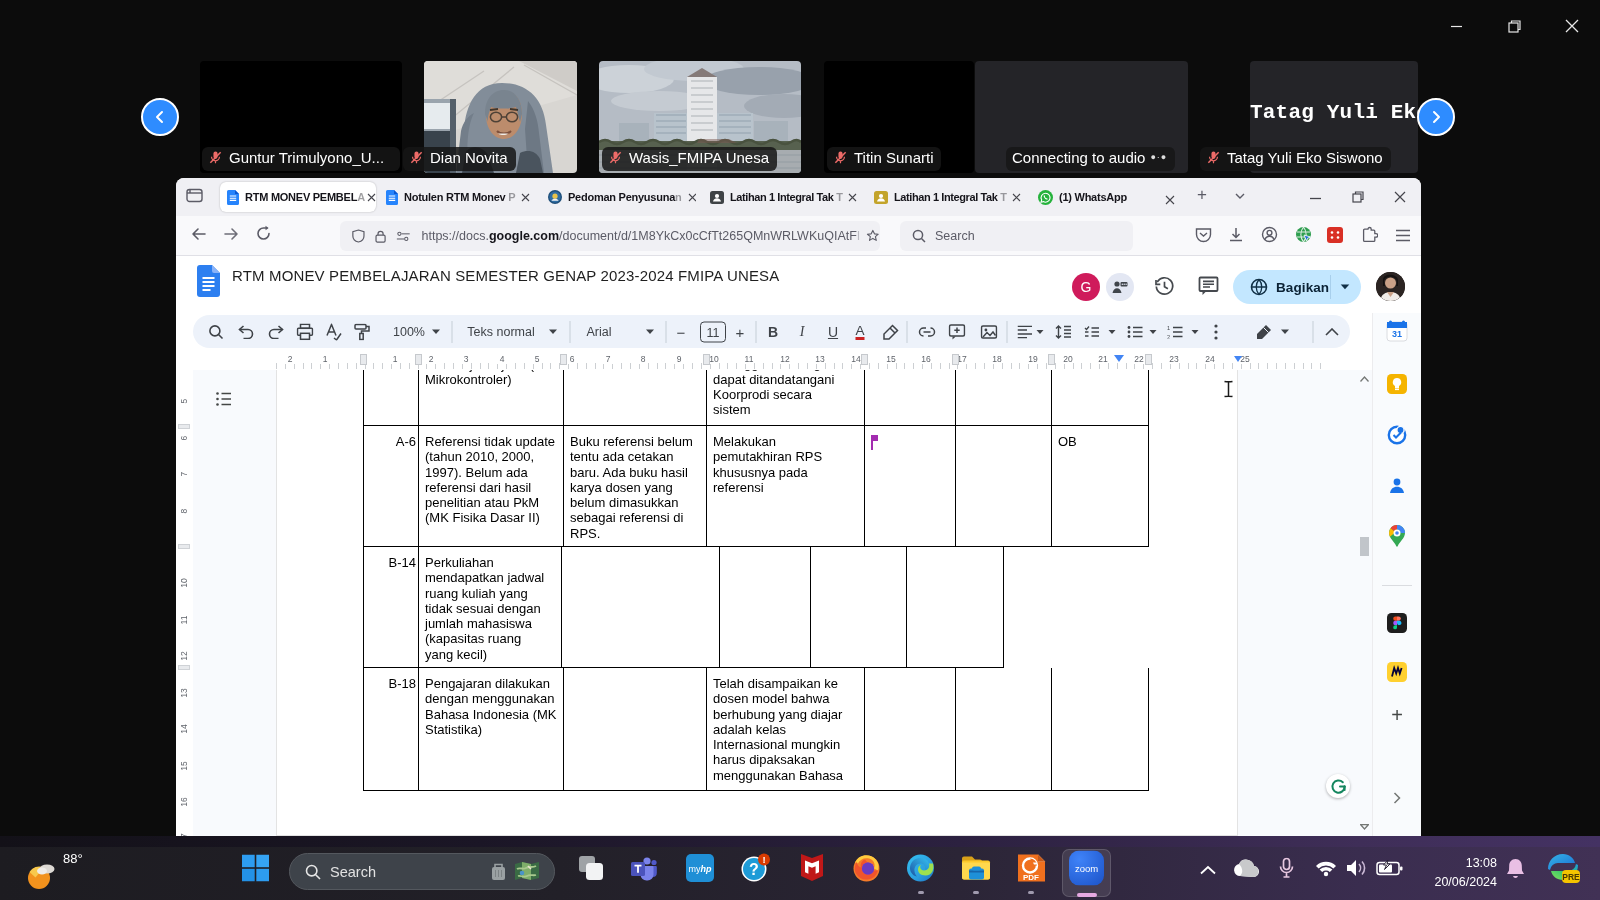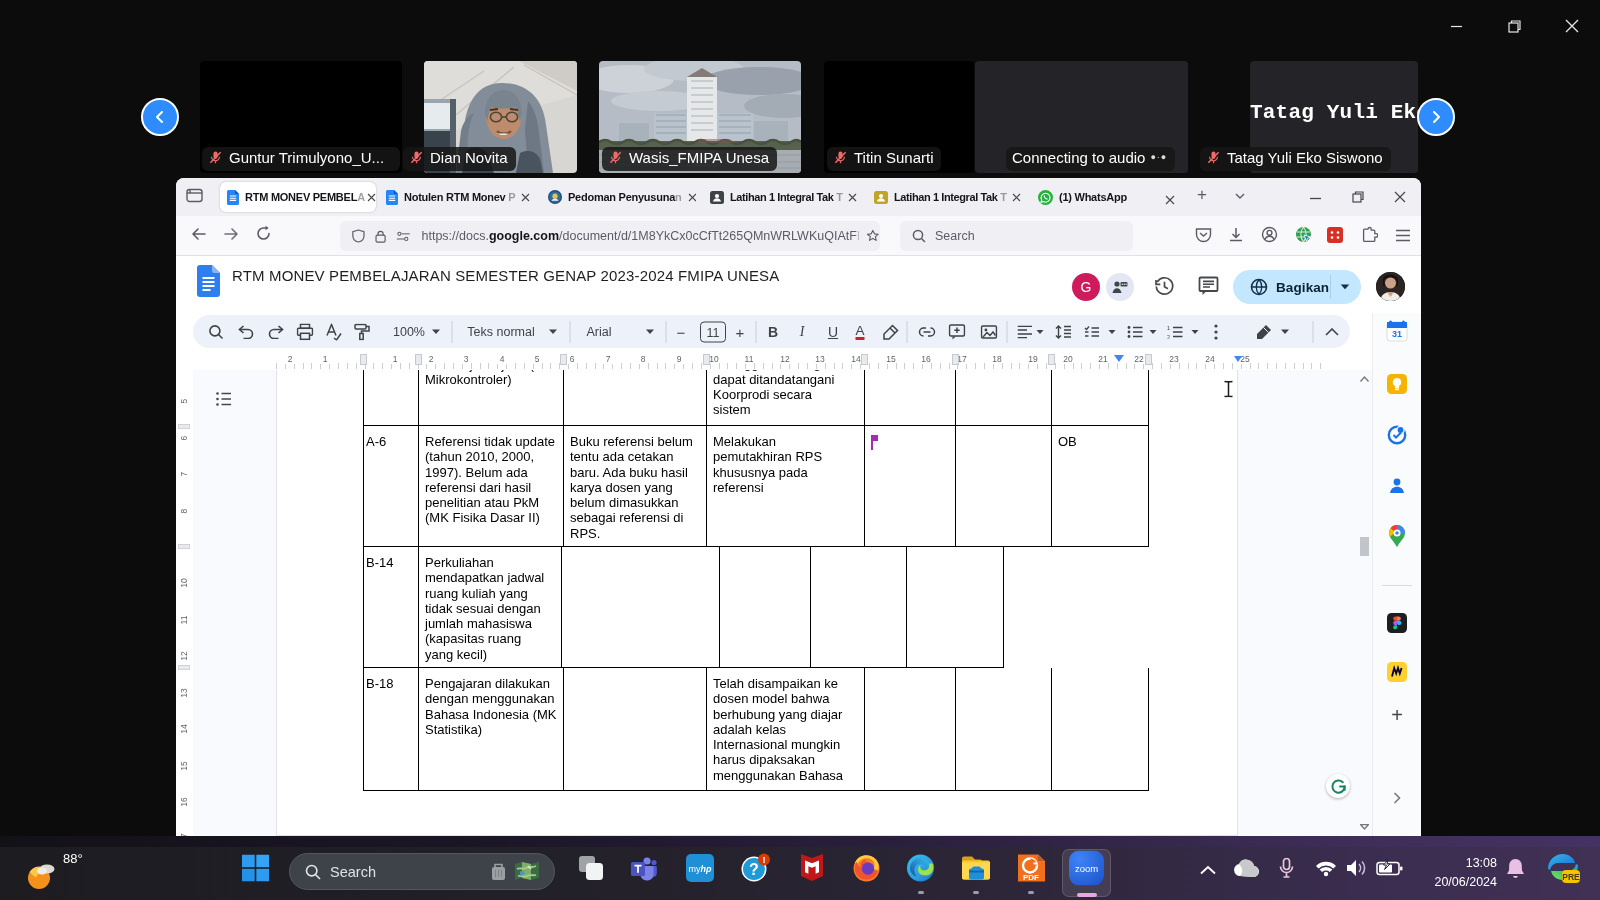--- a/index.html
+++ b/index.html
@@ -61,21 +61,21 @@
     background:#f8fafd; overflow:hidden; }
   #vruler { position:absolute; left:0; top:0; width:17px; height:100%; background:#fff; }
   #page { position:absolute; left:100px; top:-113px; width:962px; height:579px; background:#fff;
     border:1px solid #e3e3e3; border-top:none; }
   #dtable { position:absolute; left:187px; top:0; border-left:1px solid #000; }
   .vnum { position:absolute; left:3px; width:10px; text-align:center; font-size:8.5px;
     color:#60646b; transform:rotate(-90deg); }
   .trow { display:flex; }
   .cell { border-right:1px solid #000; border-bottom:1px solid #000; font-size:13px;
     line-height:15.3px; color:#000; padding:8px 6px 0 6px; overflow:hidden; }
-  .cell.c1 { text-align:left; padding-left:2px; padding-right:2px; }
+  .cell.c1 { text-align:right; padding-left:2px; padding-right:2px; }
   
   #sidepanel { position:absolute; right:0; top:56px; width:49px; height:523px;
     background:#f9fbfd; border-left:1px solid #ececee; }
   .spico { position:absolute; left:50%; transform:translateX(-50%); }
   #dscroll { position:absolute; right:50px; top:0; width:13px; height:100%; background:#f8fafd; }
 
   
   #wallstrip { position:absolute; left:0; top:836px; width:1600px; height:11px;
     background:linear-gradient(90deg,#131118 0%,#1b1626 30%,#2c2140 60%,#3f2e58 85%,#443263 100%); }
   #taskbar { position:absolute; left:0; top:847px; width:1600px; height:53px;

